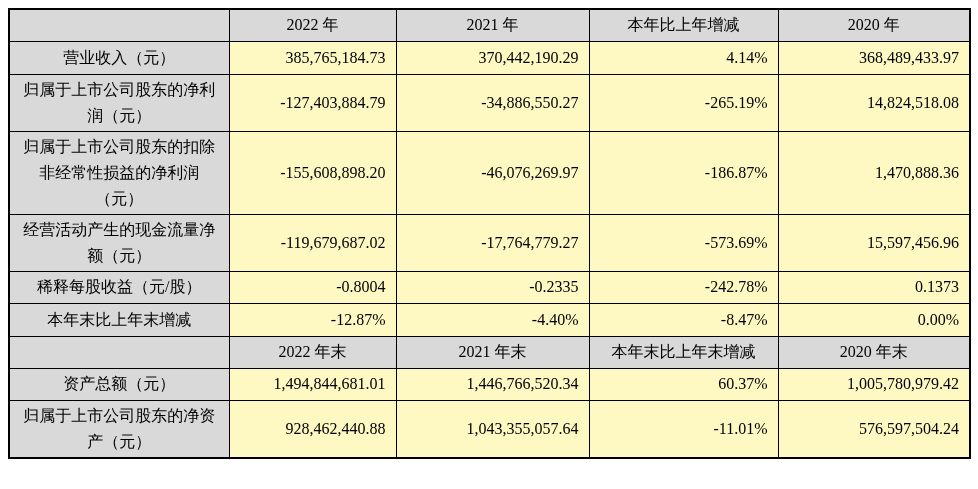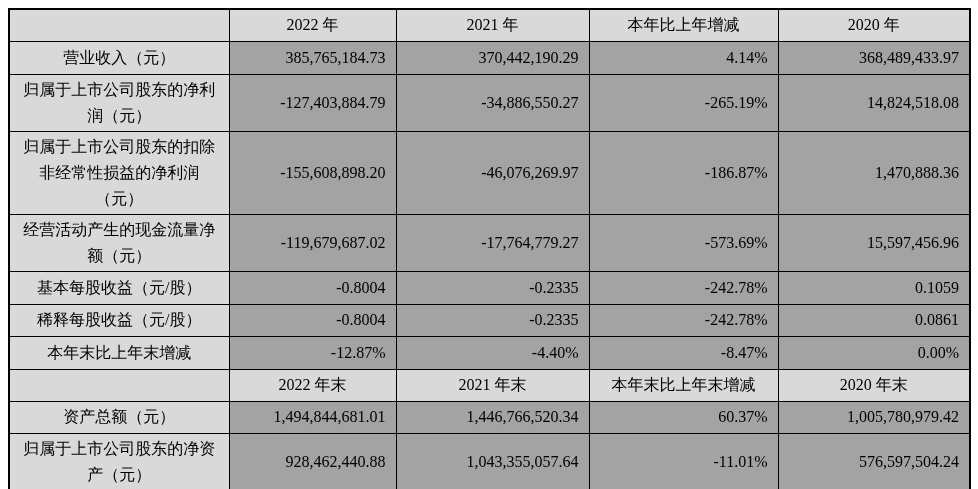--- a/index.html
+++ b/index.html
@@ -35,21 +35,21 @@
   td.lbl {
     background: #d9d9d9;
     text-align: center;
   }
   td.hdr {
     background: #d9d9d9;
     text-align: center;
     margin-left: 29px;
   }
   td.num {
-    background: #a3a3a3;
+    background: #fef9c3;
     text-align: right;
     font-family: Liberation Serif, serif;
   }
   tr.h32 { height: 32px; }
   tr.h33 { height: 33px; }
   tr.h57 { height: 57px; }
   tr.h82 { height: 82px; }
 </style>
 </head>
 <body>
@@ -98,34 +98,27 @@
       </tr>
 
       <tr class="h57">
         <td class="lbl">经营活动产生的现金流量净额（元）</td>
         <td class="num">-119,679,687.02</td>
         <td class="num">-17,764,779.27</td>
         <td class="num">-573.69%</td>
         <td class="num">15,597,456.96</td>
       </tr>
 
-      <tr class="h33">
-        <td class="lbl">基本每股收益（元/股）</td>
-        <td class="num">-0.8004</td>
-        <td class="num">-0.2335</td>
-        <td class="num">-242.78%</td>
-        <td class="num">0.1059</td>
-      </tr>
 
       <tr class="h32">
         <td class="lbl">稀释每股收益（元/股）</td>
         <td class="num">-0.8004</td>
         <td class="num">-0.2335</td>
         <td class="num">-242.78%</td>
-        <td class="num">0.0861</td>
+        <td class="num">0.1373</td>
       </tr>
 
       <tr class="h33">
         <td class="lbl">本年末比上年末增减</td>
         <td class="num">-12.87%</td>
         <td class="num">-4.40%</td>
         <td class="num">-8.47%</td>
         <td class="num">0.00%</td>
       </tr>
 

